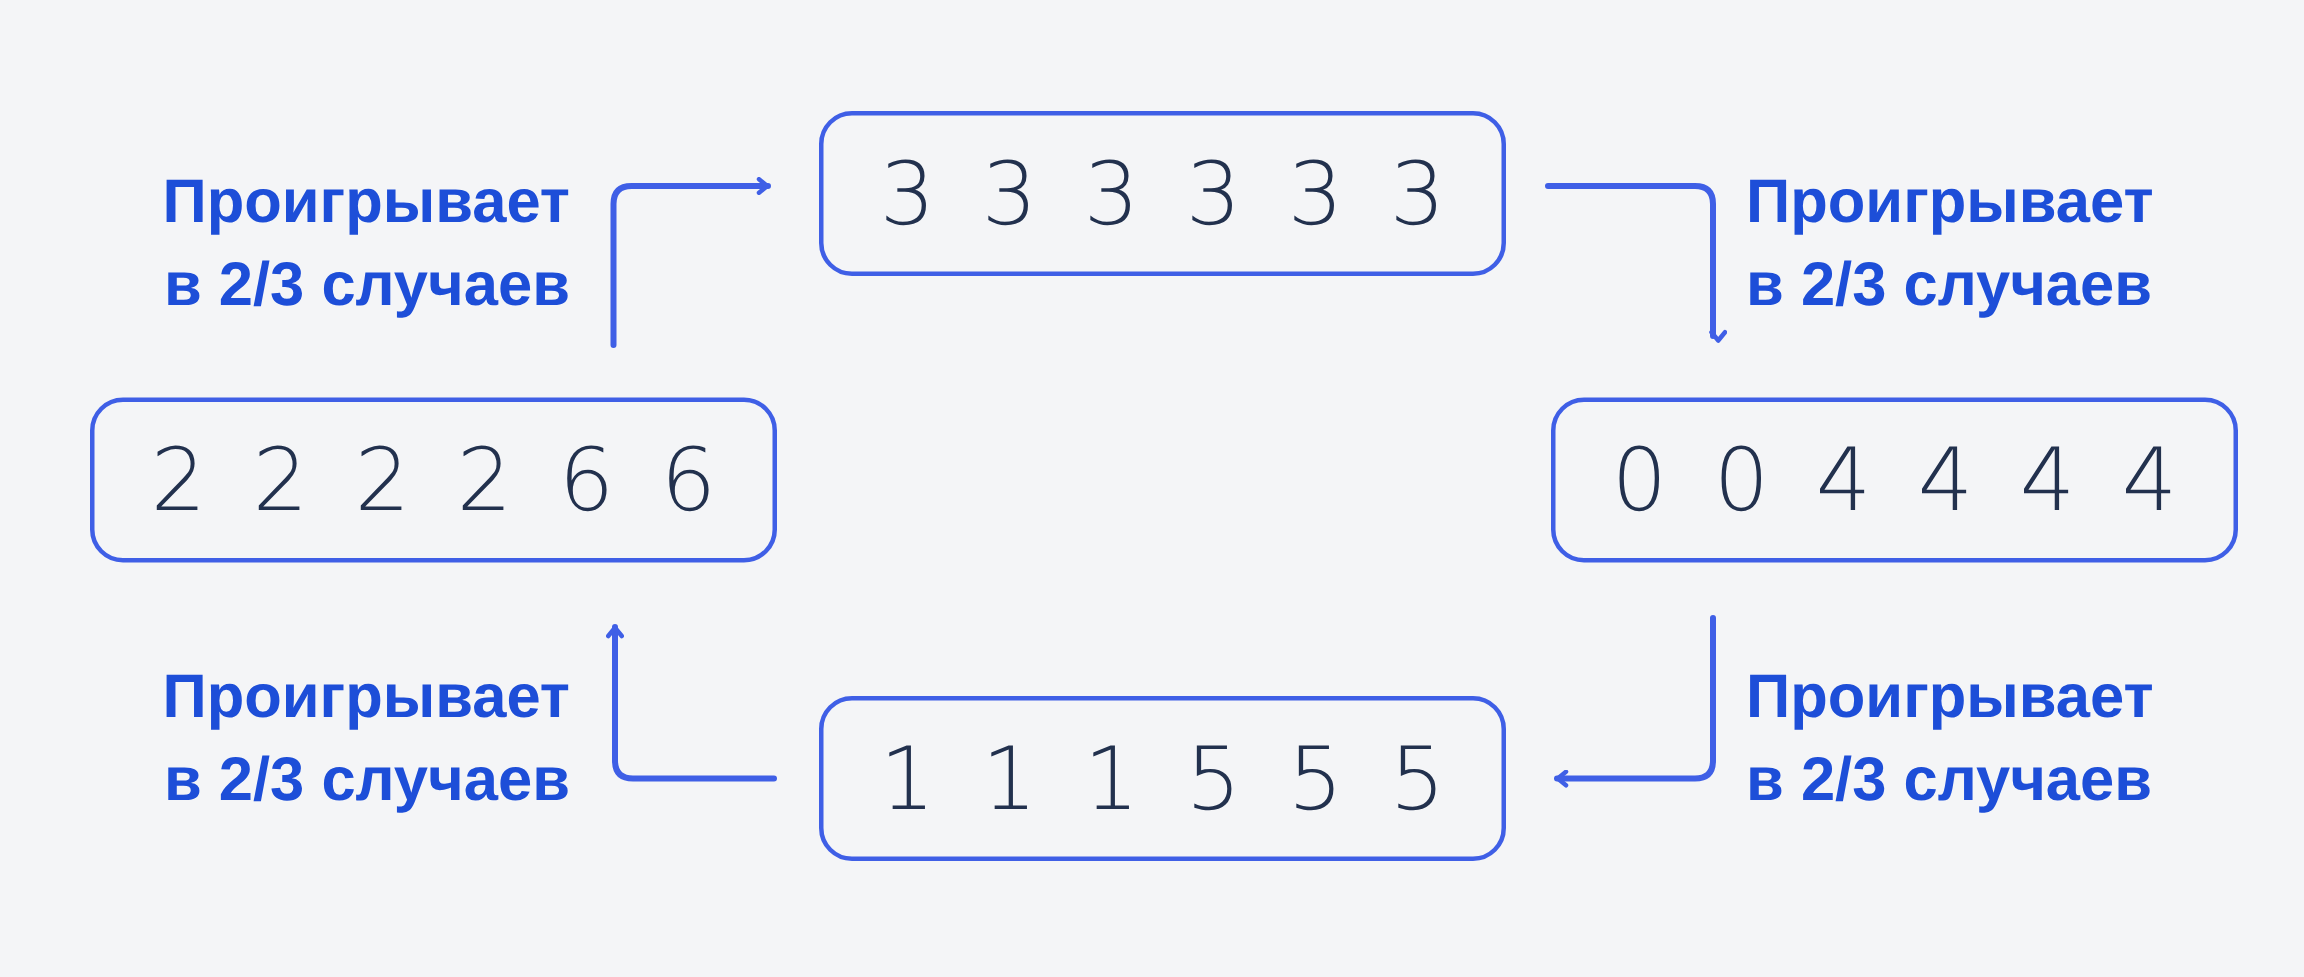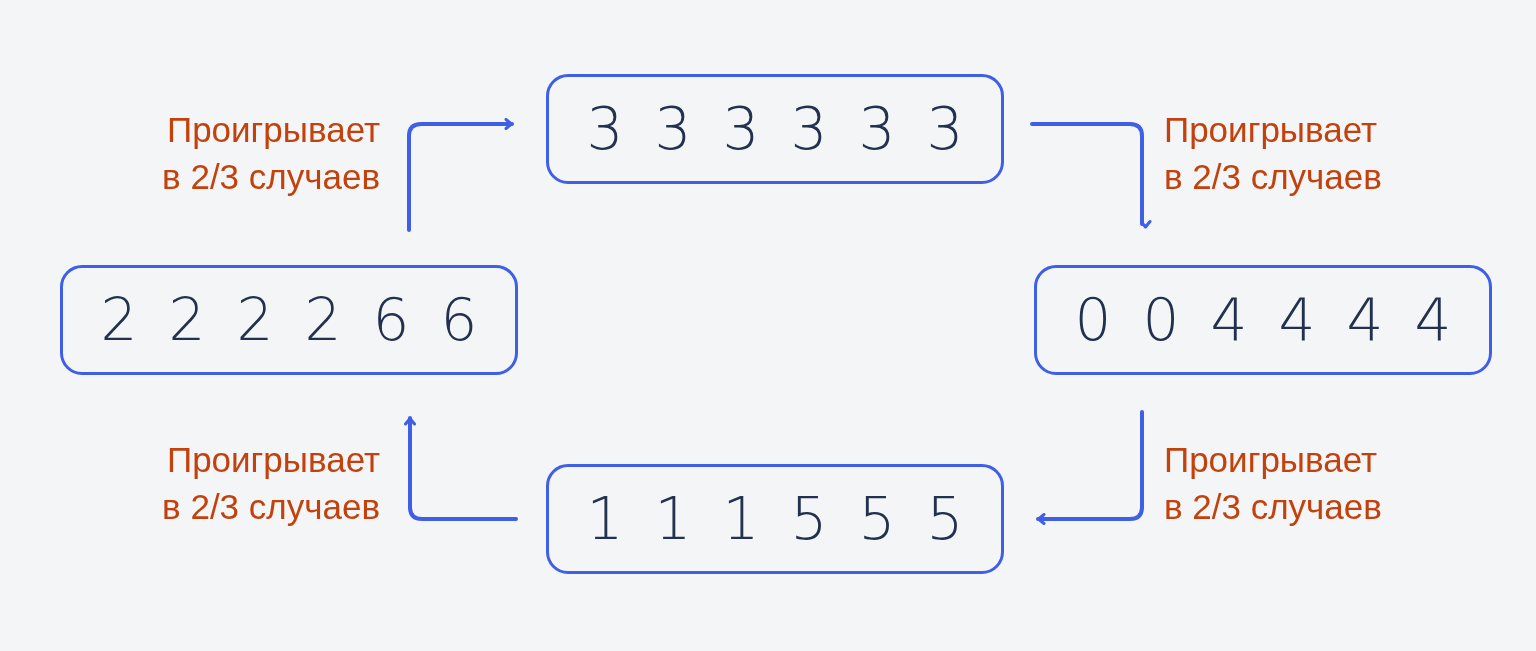--- a/index.html
+++ b/index.html
@@ -47,24 +47,24 @@
     letter-spacing: 0;
   }
   #box-top    { left: 546px;  top: 74px;  width: 458px; height: 110px; }
   #box-left   { left: 60px;   top: 265px; width: 458px; height: 110px; }
   #box-right  { left: 1034px; top: 265px; width: 458px; height: 110px; }
   #box-bottom { left: 546px;  top: 464px; width: 458px; height: 110px; }
 
   
   .edge-label {
     position: absolute;
-    color: #c2410c;
+    color: #1d4ed8;
     font-family: "Liberation Sans", sans-serif;
-    font-size: 35px;
-    font-weight: 400;
+    font-size: 41px;
+    font-weight: 700;
     line-height: 1.33;
     white-space: nowrap;
   }
   .edge-label .l2 { display: block; }
   #label-tl { left: 80px;   top: 107px; width: 300px; text-align: right; }
   #label-tr { left: 1164px; top: 107px; width: 310px; text-align: left; }
   #label-bl { left: 80px;   top: 437px; width: 300px; text-align: right; }
   #label-br { left: 1164px; top: 437px; width: 310px; text-align: left; }
 
   

